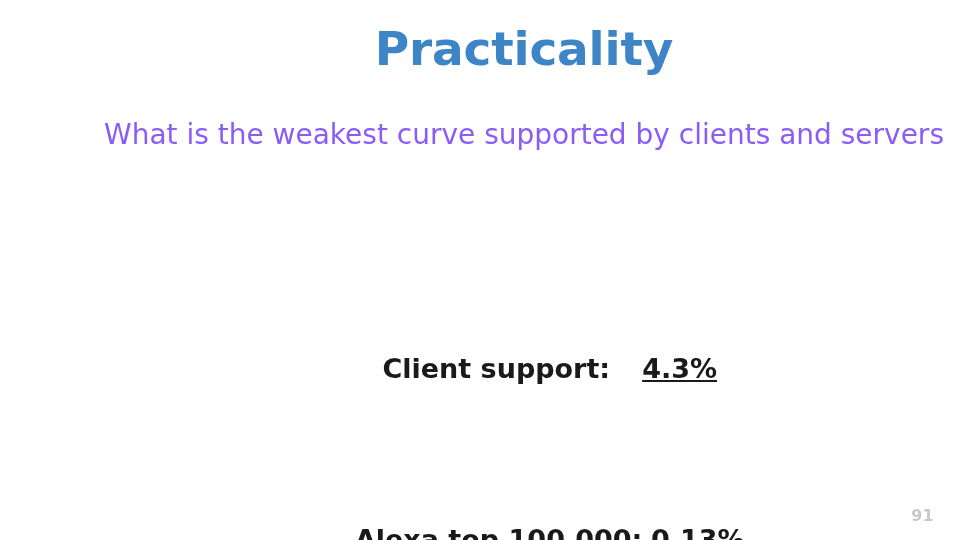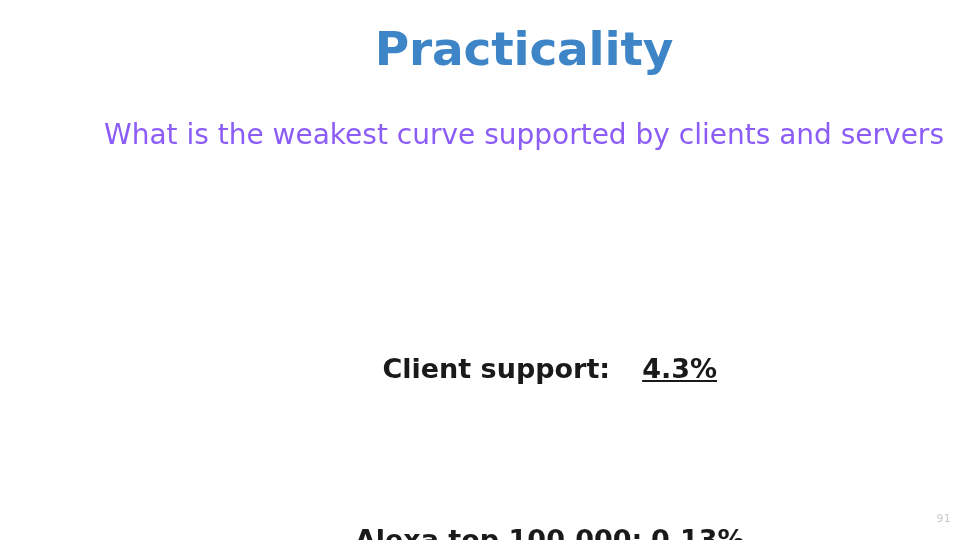--- a/index.html
+++ b/index.html
@@ -68,25 +68,25 @@
   .stat-gap {
     display: inline-block;
     width: 32px;
   }
   .stat-value {
     font-weight: bold;
     text-decoration: underline;
   }
   .page-number {
     position: absolute;
-    right: 53px;
+    right: 70px;
     bottom: 15px;
-    font-size: 11px;
+    font-size: 16px;
     color: #c9c9c9;
-    font-weight: normal;
+    font-weight: bold;
     letter-spacing: 0.3px;
   }
 </style>
 </head>
 <body>
 
 <div class="slide">
 
   <div class="slide-title">Practicality</div>
 

